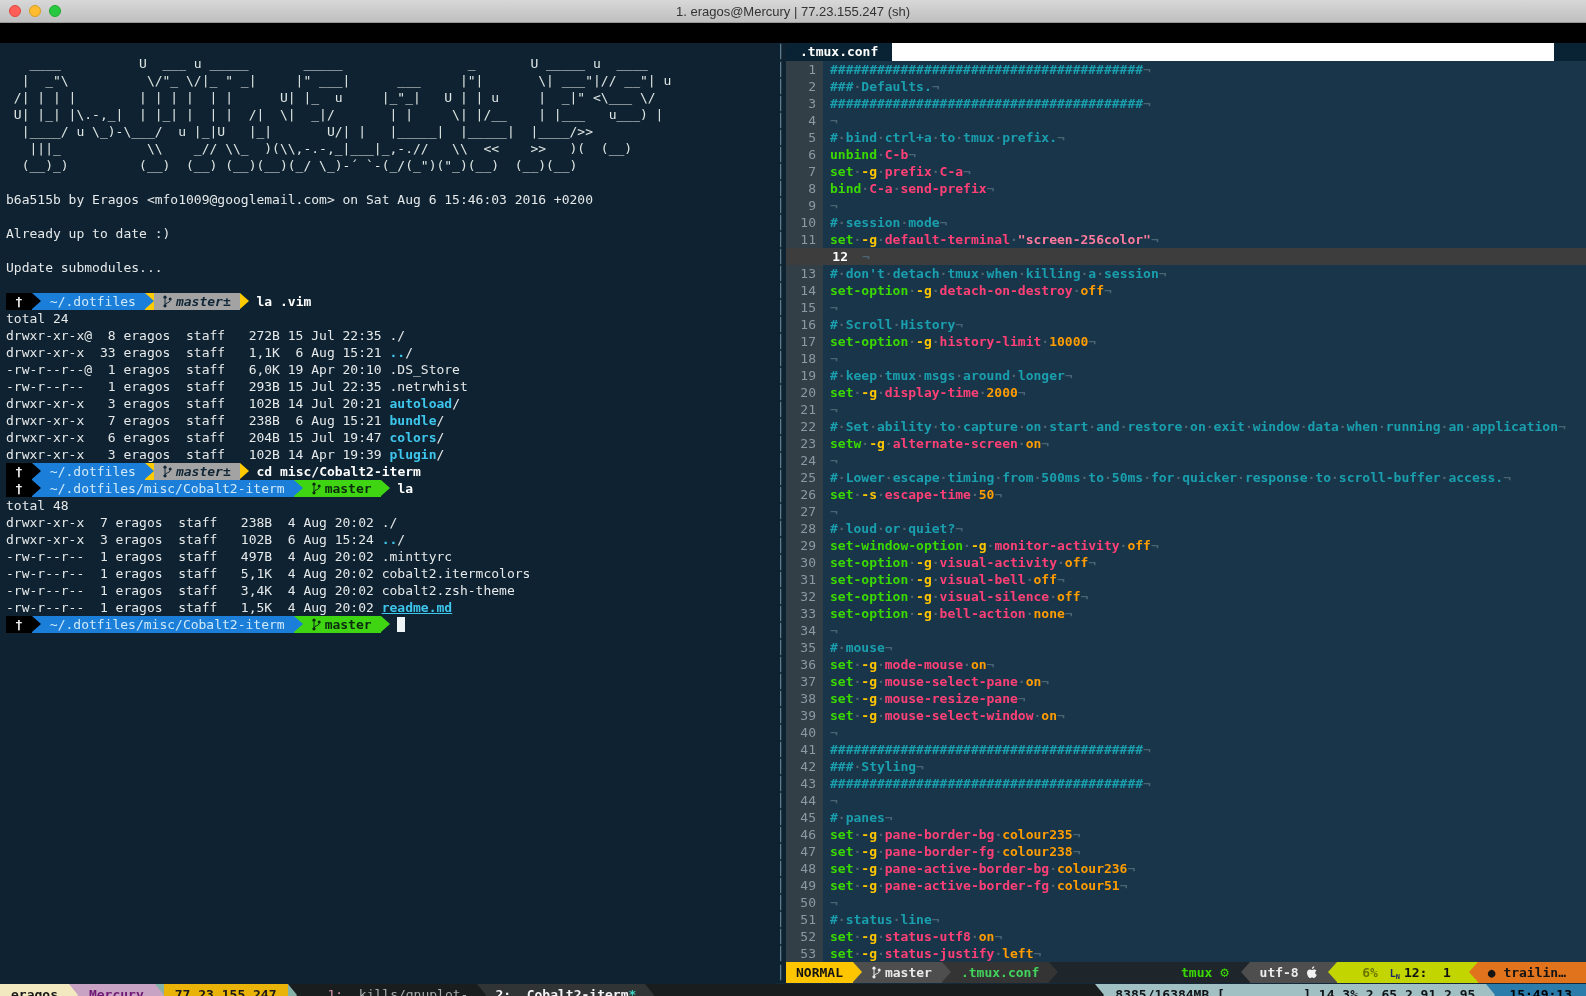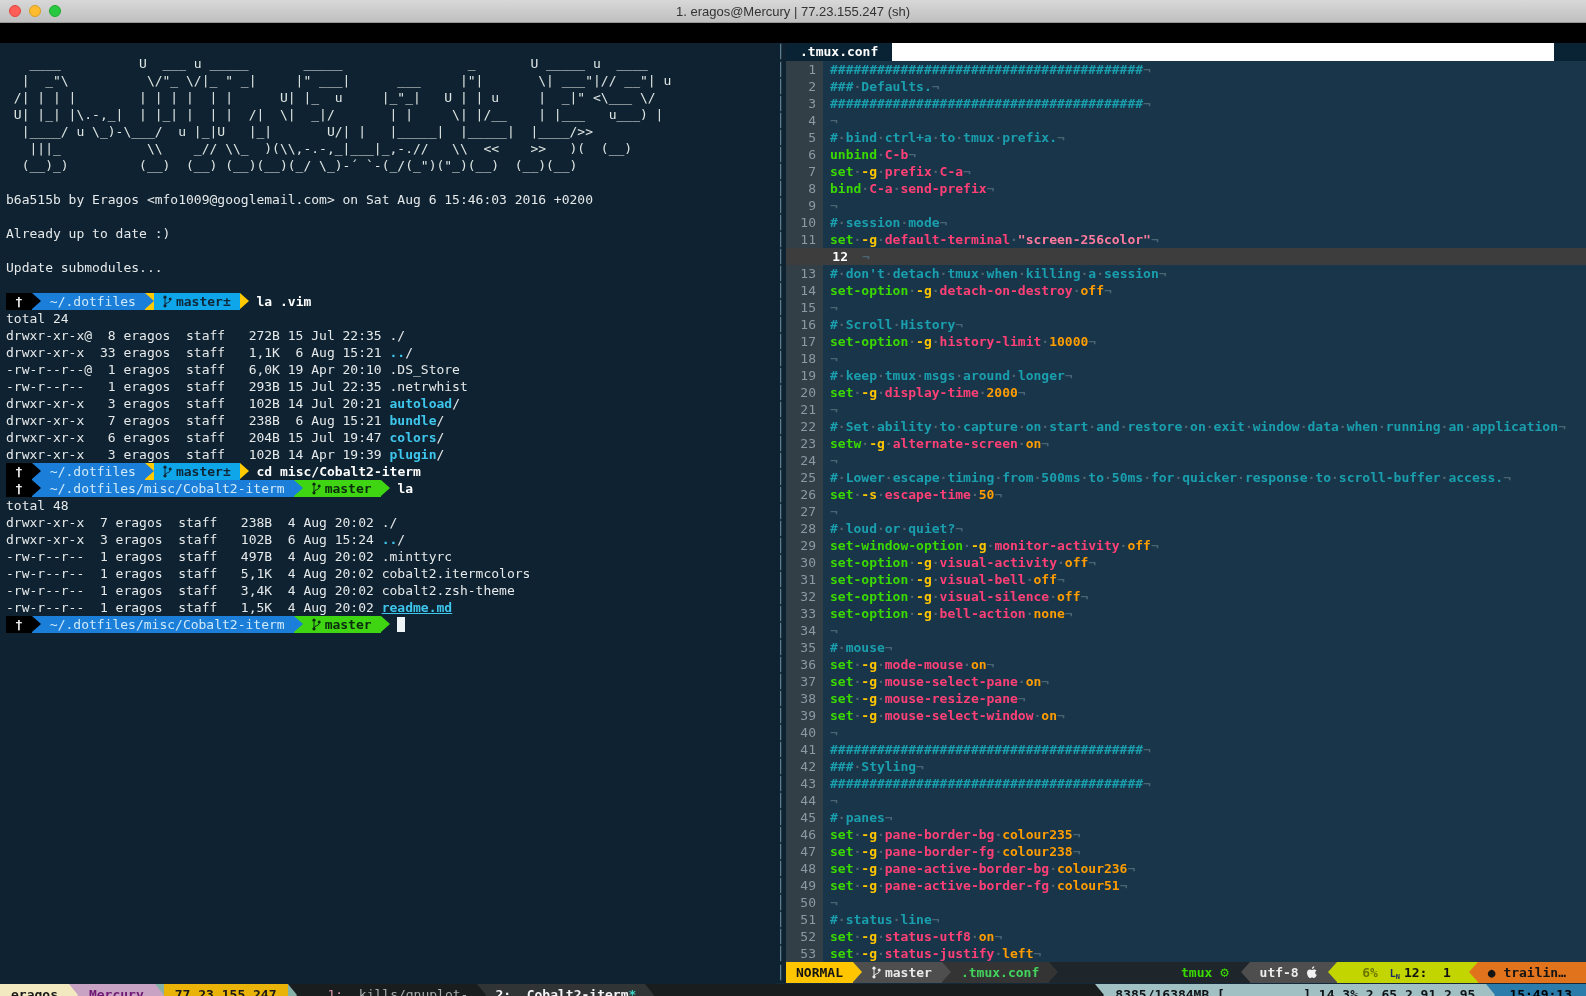--- a/index.html
+++ b/index.html
@@ -17,21 +17,21 @@
   .right-pane{flex:1;background:#193549;display:flex;flex-direction:column;font-size:13px;line-height:17px;font-weight:bold;overflow:hidden;}
   .tl{height:17px;white-space:pre;}
   .art{color:#dfe6e3;font-weight:normal;}
   .w{color:#e6e9ea;font-weight:normal;}
   .dir{color:#3ec6ed;}
   .link{color:#3ec6ed;text-decoration:underline;}
   
   .seg{display:inline-block;height:17px;padding:0 9px;vertical-align:top;}
   .segblk{background:#000000;color:#eeeeee;}
   .segblu{background:#1b7fd9;color:#cfe9fb;font-weight:normal;}
-  .segyellow{background:#0ea5e9;color:#102636;}
+  .segyellow{background:#a3a3a3;color:#102636;font-style:italic;}
   .seggreen{background:#3fd513;color:#0b2a10;}
   .cmd{color:#ffffff;}
   .cursor{display:inline-block;width:8px;height:15px;background:#eef3f5;margin-left:7px;vertical-align:top;margin-top:1px;}
   .ar{display:inline-block;position:relative;width:9px;flex:0 0 9px;vertical-align:top;}
   .ar::before{content:"";position:absolute;top:0;left:0;border-style:solid;border-color:transparent;}
   .h17{height:17px;} .h17::before{border-width:8.5px 0 8.5px 9px;}
   .h21{height:21px;} .h21::before{border-width:10.5px 0 10.5px 9px;}
   .h22{height:22px;} .h22::before{border-width:11px 0 11px 9px;}
   .arl::before{left:auto;right:0;}
   .h21.arl::before{border-width:10.5px 9px 10.5px 0;}

